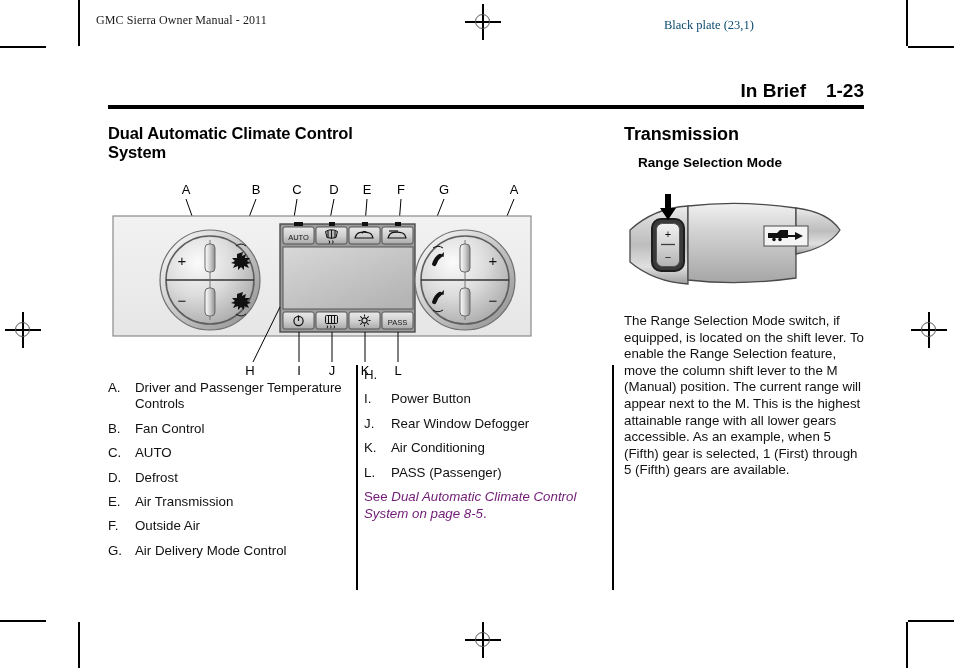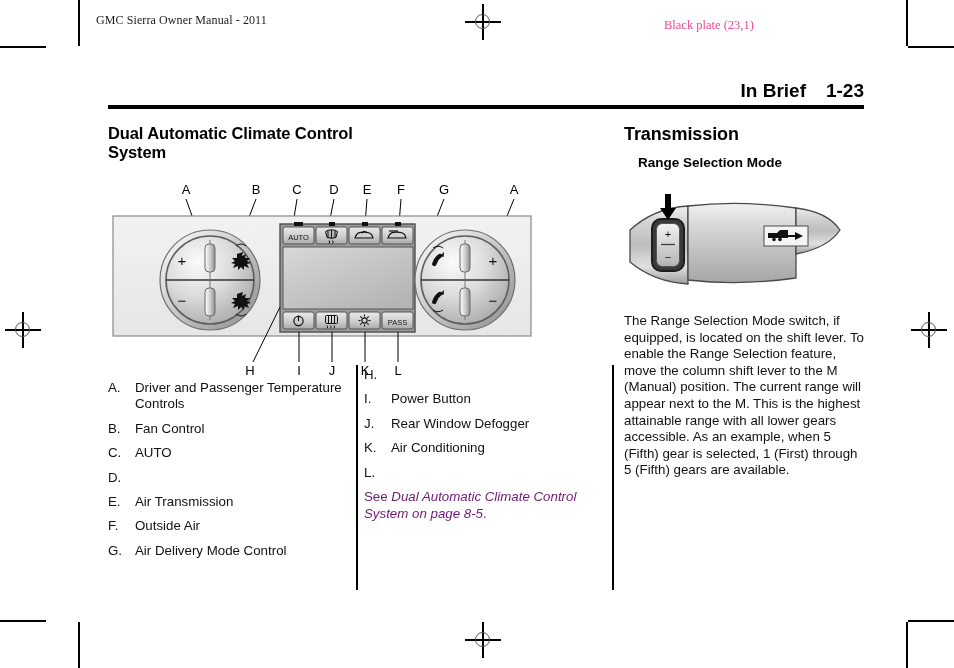--- a/index.html
+++ b/index.html
@@ -41,21 +41,21 @@
     font-size: 12px;
     color: #1a1a1a;
     letter-spacing: .1px;
     white-space: nowrap;
   }
   .runhead-right {
     position: absolute;
     left: 664px; top: 18px;
     font-family: "Liberation Serif", serif;
     font-size: 12.5px;
-    color: #ec4899;
+    color: #0c4a6e;
     white-space: nowrap;
   }
 
   
   .sec-head {
     position: absolute;
     left: 108px; top: 80px;
     width: 756px;
     text-align: right;
     font-weight: bold;
@@ -402,20 +402,21 @@
       <li>
         <span class="ltr">B.</span>
         <span class="txt">Fan Control</span>
       </li>
       <li>
         <span class="ltr">C.</span>
         <span class="txt">AUTO</span>
       </li>
       <li>
         <span class="ltr">D.</span>
+        <span class="txt">Defrost</span>
       </li>
       <li>
         <span class="ltr">E.</span>
         <span class="txt">Air Transmission</span>
       </li>
       <li>
         <span class="ltr">F.</span>
         <span class="txt">Outside Air</span>
       </li>
       <li>
@@ -437,20 +438,21 @@
       <li>
         <span class="ltr">J.</span>
         <span class="txt">Rear Window Defogger</span>
       </li>
       <li>
         <span class="ltr">K.</span>
         <span class="txt">Air Conditioning</span>
       </li>
       <li>
         <span class="ltr">L.</span>
+        <span class="txt">PASS (Passenger)</span>
       </li>
     </ul>
 
     <p class="seeref">
       <span>See </span><i>Dual Automatic Climate Control System on page 8‑5</i><span>.</span>
     </p>
   </div>
 
   <div class="col-right">
 

